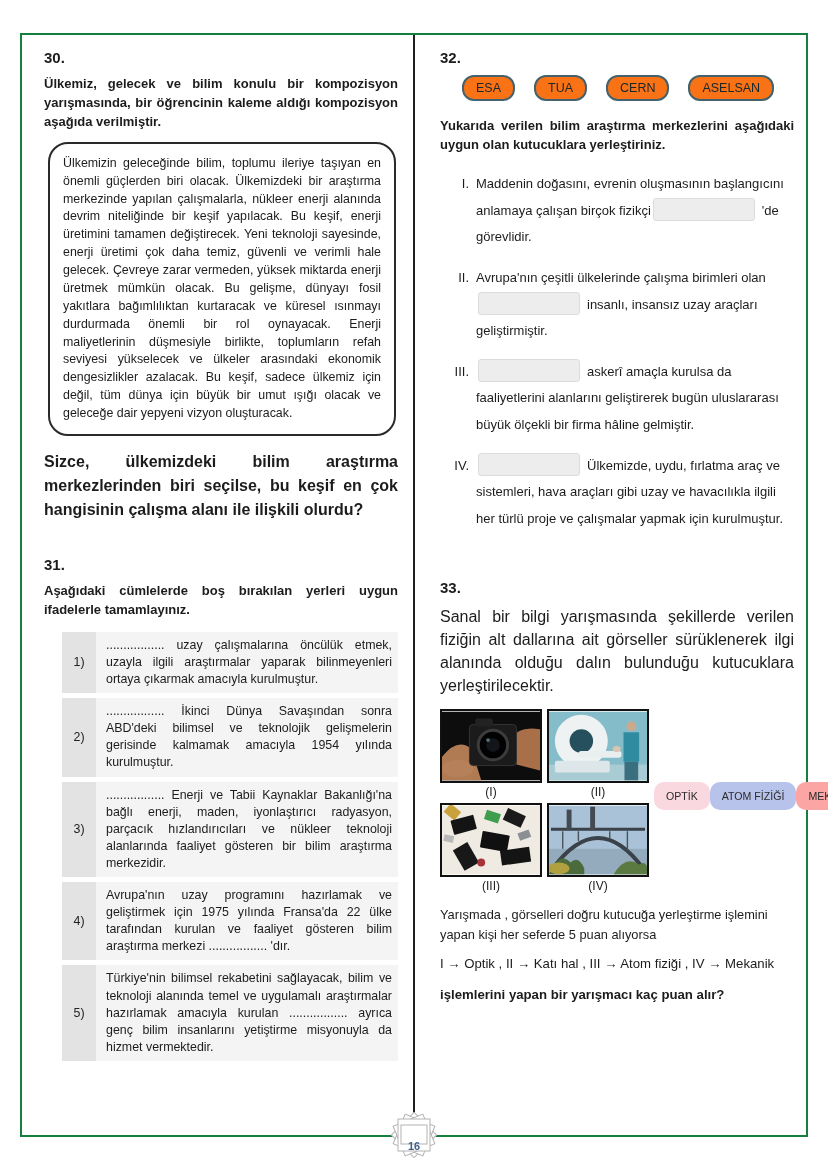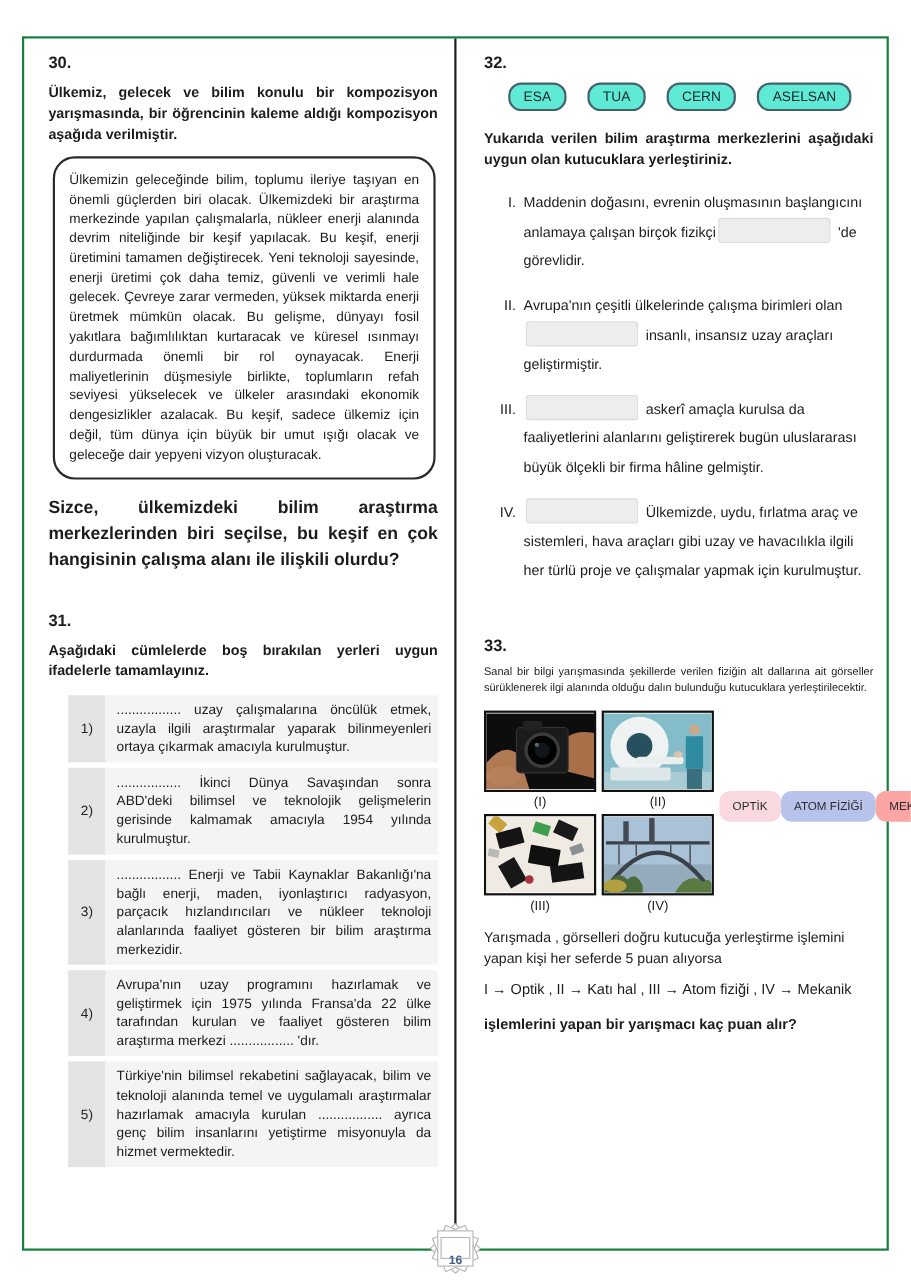--- a/index.html
+++ b/index.html
@@ -14,21 +14,21 @@
   }
   .divider{
     position:absolute;left:50%;top:0;bottom:0;width:2px;margin-left:-1px;
     background:#1f1f1f;
   }
   .col{position:absolute;top:0;bottom:0;box-sizing:border-box;}
   .col-left{left:0;width:50%;padding:14px 16px 10px 22px;}
   .col-right{left:50%;width:50%;padding:14px 12px 10px 26px;}
   .qnum{font-weight:bold;font-size:15px;margin:0 0 9px 0;}
   .bold-par{font-weight:bold;font-size:13px;line-height:1.46;text-align:justify;margin:0 0 10px 0;}
-  .plain-par{font-size:10px;line-height:1.45;text-align:justify;margin:0 0 10px 0;}
+  .plain-par{font-size:16px;line-height:1.45;text-align:justify;margin:0 0 10px 0;}
   
   .compo-box{
     border:2px solid #2a2a2a;border-radius:20px;padding:11px 13px;
     font-size:12.4px;line-height:1.44;text-align:justify;margin:4px 2px 14px 4px;
   }
   .q30-question{font-weight:bold;font-size:16px;line-height:1.5;text-align:justify;margin:0;}
   
   .q31{margin-top:34px;}
   .q31-table{margin:12px 0 0 18px;}
   .q31-row{display:flex;margin-bottom:5px;}
@@ -36,21 +36,21 @@
     flex:0 0 34px;background:#e3e3e3;display:flex;align-items:center;justify-content:center;
     font-size:12.4px;color:#222;
   }
   .q31-row-text{
     flex:1;background:#f4f4f4;padding:5px 6px 5px 10px;
     font-size:12.4px;line-height:1.38;text-align:justify;
   }
   
   .chip-row{display:flex;gap:19px;margin:4px 0 16px 22px;}
   .chip{
-    background:#5eead4;border:2px solid #44626d;border-radius:12px;
+    background:#f97316;border:2px solid #44626d;border-radius:12px;
     padding:4px 12px;font-size:12.5px;color:#17272c;white-space:nowrap;
   }
   .q32-items{margin:16px 0 0 6px;}
   .q32-item{display:flex;margin-bottom:14px;font-size:13px;line-height:2.05;}
   .q32-roman{flex:0 0 30px;text-align:right;padding-right:7px;box-sizing:border-box;}
   .q32-text{flex:1;text-align:left;}
   .blank{
     display:inline-block;width:100px;height:21px;background:#ededed;
     border:1px solid #dcdcdc;border-radius:3px;vertical-align:middle;margin:0 7px 3px 2px;
   }

